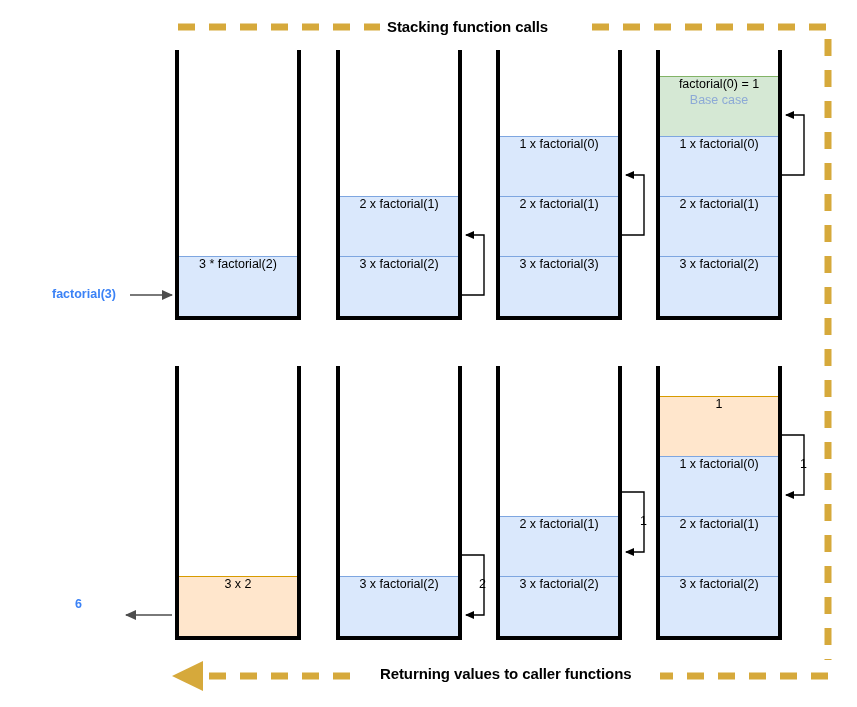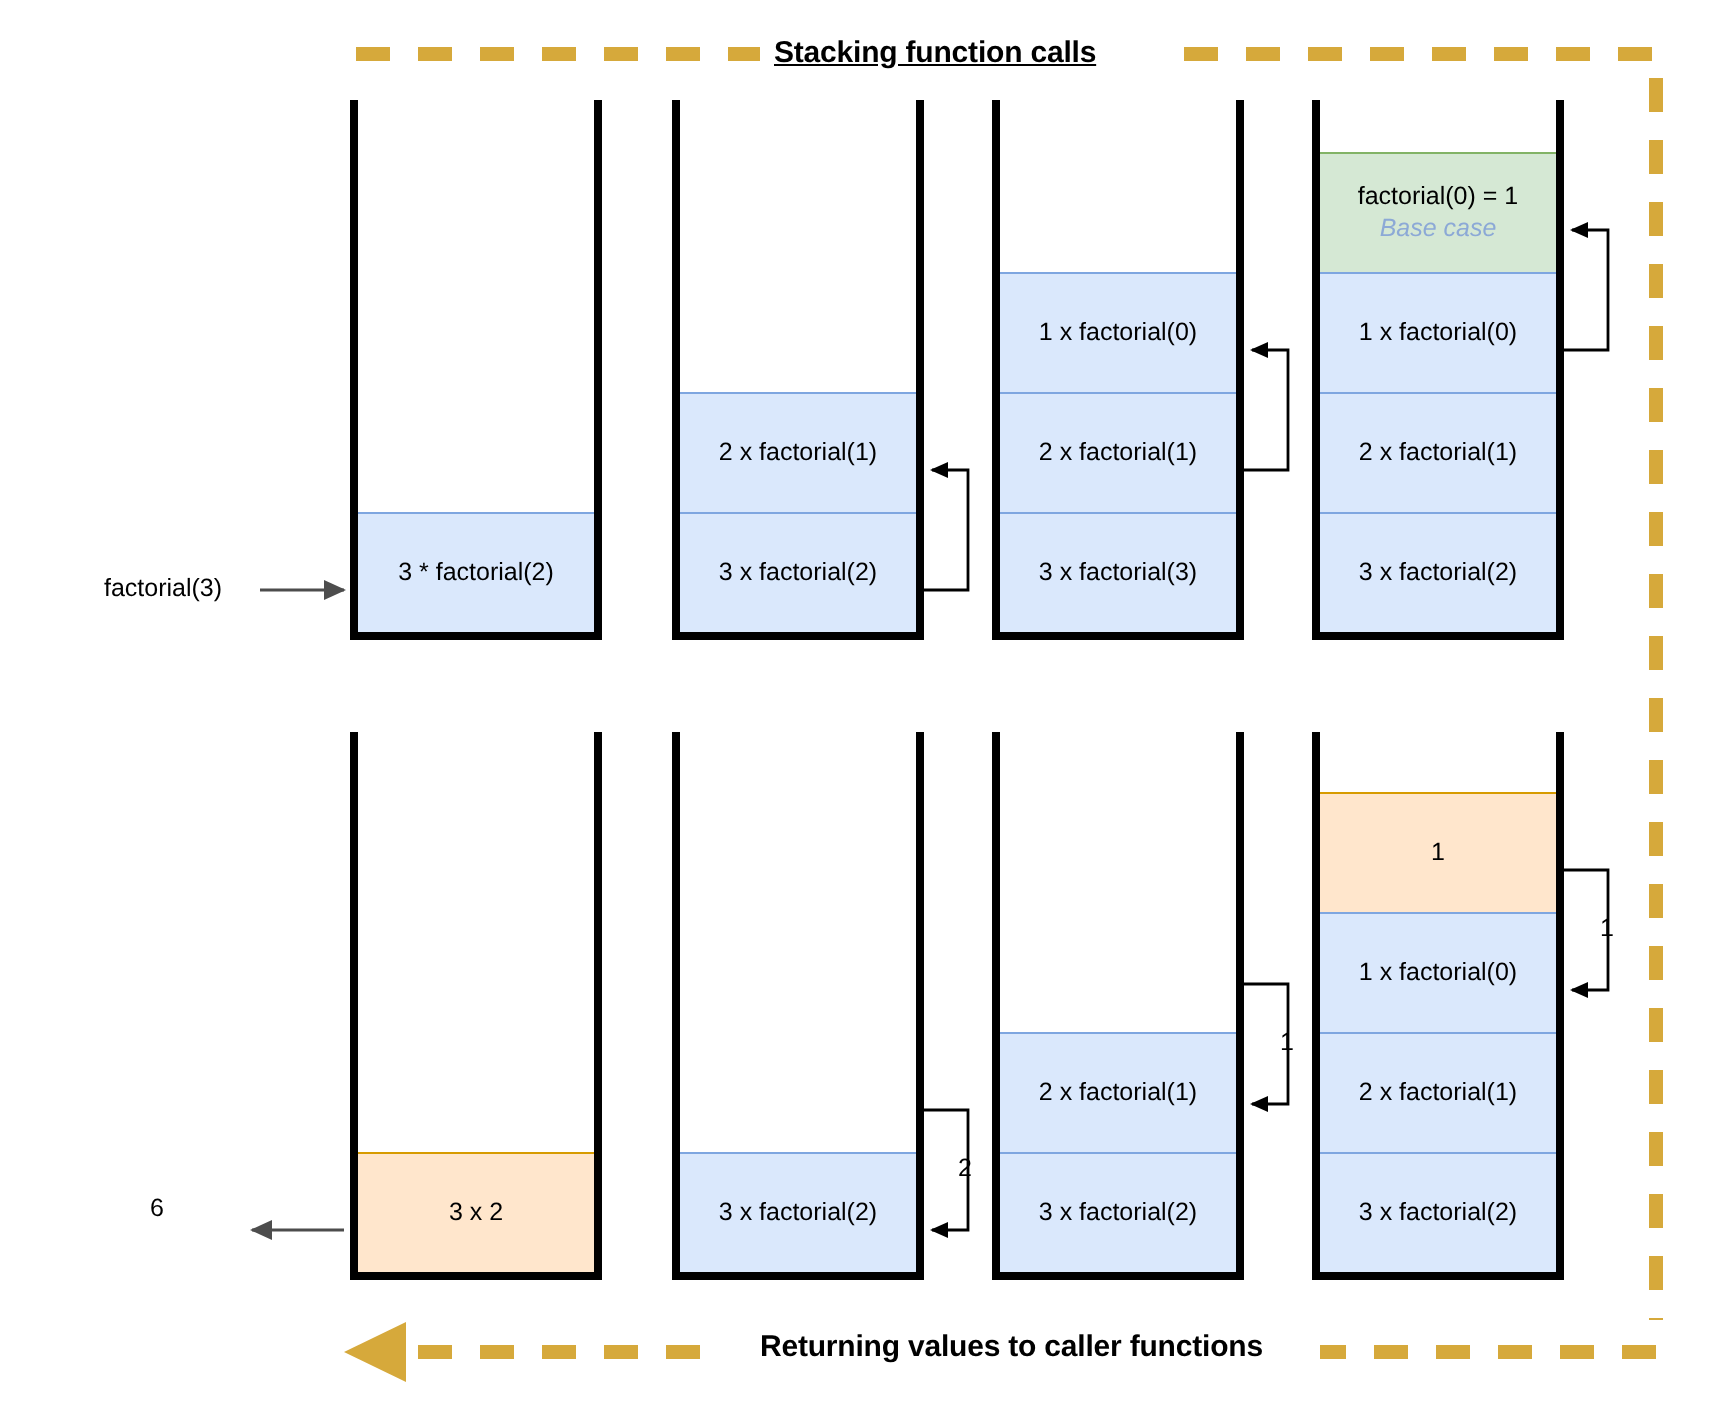--- a/index.html
+++ b/index.html
@@ -19,21 +19,21 @@
 
   
   .caption {
     position: absolute;
     font-size: 15px;
     font-weight: bold;
     color: #000;
     white-space: nowrap;
     letter-spacing: -0.1px;
   }
-  #caption-top   { left: 387px; top: 18px; text-decoration: underline; }
+  #caption-top   { left: 387px; top: 18px; }
   #caption-bottom{ left: 368px; top: 665px; margin-left: 12px; }
 
   
   .stack {
     position: absolute;
     width: 126px;
     box-sizing: border-box;
     border-left: 4px solid #000;
     border-right: 4px solid #000;
     border-bottom: 4px solid #000;
@@ -41,49 +41,48 @@
     display: flex;
     flex-direction: column;
     justify-content: flex-end;
   }
   .frame {
     height: 60px;
     box-sizing: border-box;
     display: flex;
     flex-direction: column;
     align-items: center;
-    justify-content: center;
     font-size: 12.5px;
     line-height: 1.25;
     text-align: center;
   }
   .frame.call {
     background: #DAE8FC;
     border-top: 1px solid #7EA6E0;
   }
   .frame.ret {
     background: #FFE6CC;
     border-top: 1px solid #D79B00;
   }
   .frame.base {
     background: #D5E8D4;
     border-top: 1px solid #82B366;
   }
   .frame .sub {
-    font-style: italic;
     color: #8CA9D6;
     font-size: 12.5px;
   }
 
   
   .side-label {
     position: absolute;
     font-size: 12.5px;
-    color: #000000;
+    color: #3b82f6;
     white-space: nowrap;
+    font-weight: bold;
   }
 
   
   #connectors { position: absolute; left: 0; top: 0; width: 857px; height: 707px; pointer-events: none; }
   .conn-label {
     position: absolute;
     font-size: 12.5px;
     color: #000;
   }
 </style>

